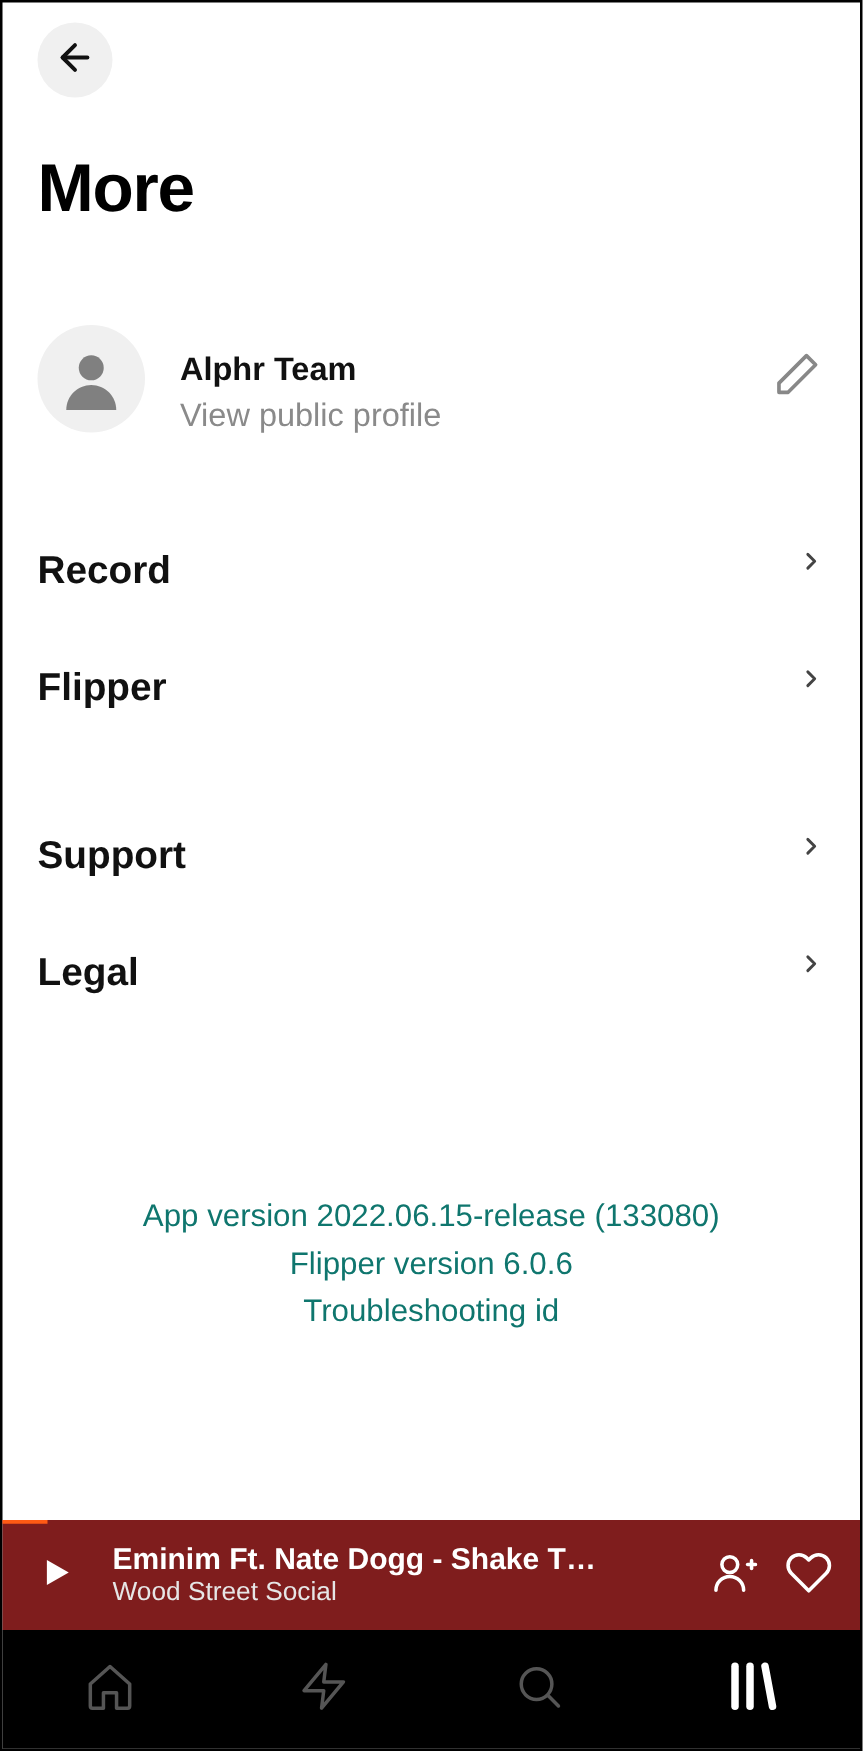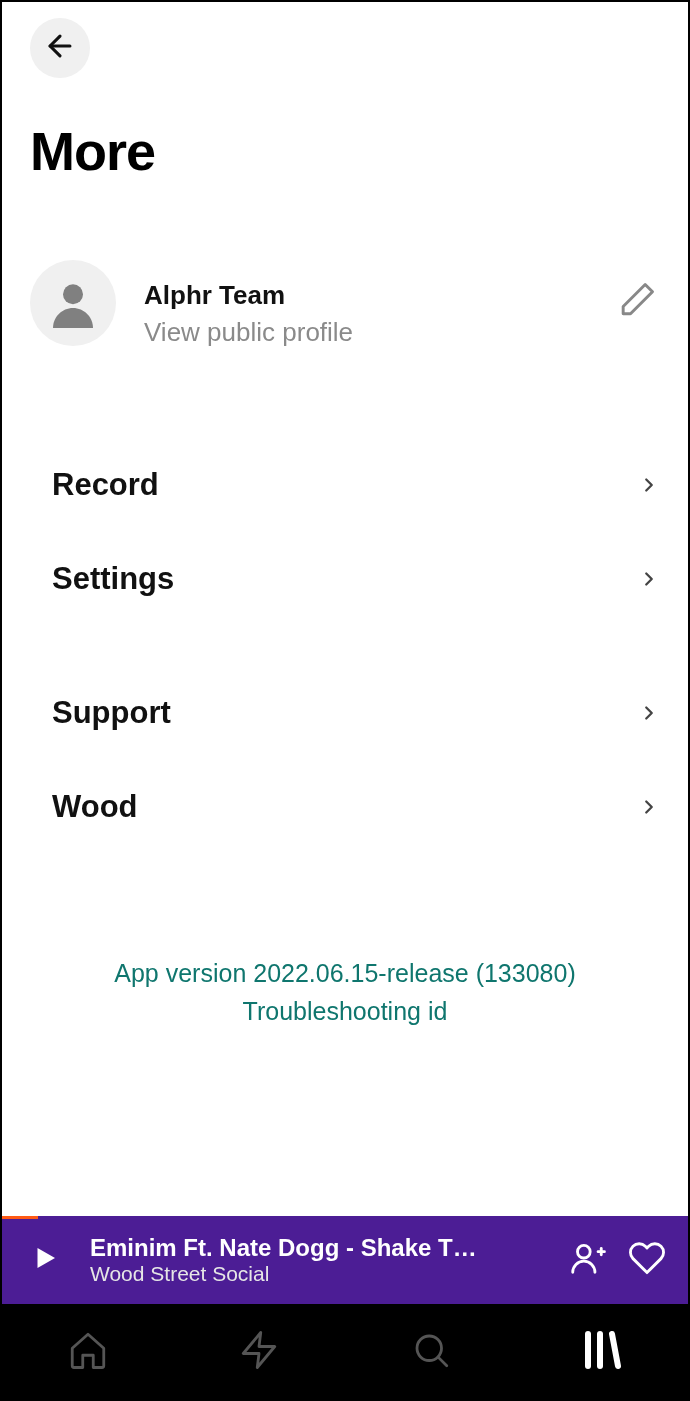--- a/index.html
+++ b/index.html
@@ -68,26 +68,25 @@
     }
     .edit-icon {
       width: 48px;
       height: 48px;
       display: flex;
       align-items: center;
       justify-content: center;
     }
     .menu-row {
       display: flex;
-      align-items: center;
+      align-items: flex-start;
       justify-content: space-between;
       padding: 0 28px;
       height: 94px;
       position: relative;
-      margin-left: 22px;
     }
     .menu-label {
       font-size: 31px;
       font-weight: 600;
       color: #111;
     }
     .menu-chevron {
       display: flex;
       align-items: center;
     }
@@ -99,21 +98,21 @@
       text-align: center;
       padding: 0 28px;
     }
     .version-line {
       font-size: 25px;
       color: #0f766e;
       line-height: 38px;
     }
     .nowplaying {
       height: 88px;
-      background: #4c1d95;
+      background: #7f1d1d;
       display: flex;
       align-items: center;
       padding: 0 22px 0 28px;
       position: relative;
     }
     .np-progress {
       position: absolute;
       left: 0; top: 0;
       height: 3px;
       background: #ff5a14;
@@ -197,49 +196,50 @@
   <div class="menu-row group-start">
     <span class="menu-label">Record</span>
     <span class="menu-chevron">
       <svg width="22" height="22" viewBox="0 0 24 24" fill="none" stroke="#444" stroke-width="2.5" stroke-linecap="round" stroke-linejoin="round">
           <polyline points="9 18 15 12 9 6"></polyline>
         </svg>
     </span>
   </div>
 
   <div class="menu-row">
-    <span class="menu-label">Settings</span>
+    <span class="menu-label">Flipper</span>
     <span class="menu-chevron">
       <svg width="22" height="22" viewBox="0 0 24 24" fill="none" stroke="#444" stroke-width="2.5" stroke-linecap="round" stroke-linejoin="round">
           <polyline points="9 18 15 12 9 6"></polyline>
         </svg>
     </span>
   </div>
 
   <div class="menu-row group-gap" style="position:relative;">
     <span class="menu-label" style="position:relative;">Support</span>
     <span class="menu-chevron">
       <svg width="22" height="22" viewBox="0 0 24 24" fill="none" stroke="#444" stroke-width="2.5" stroke-linecap="round" stroke-linejoin="round">
           <polyline points="9 18 15 12 9 6"></polyline>
         </svg>
     </span>
   </div>
 
   <div class="menu-row">
-    <span class="menu-label">Wood</span>
+    <span class="menu-label">Legal</span>
     <span class="menu-chevron">
       <svg width="22" height="22" viewBox="0 0 24 24" fill="none" stroke="#444" stroke-width="2.5" stroke-linecap="round" stroke-linejoin="round">
           <polyline points="9 18 15 12 9 6"></polyline>
         </svg>
     </span>
   </div>
 
 
   <div class="version-info">
     <div class="version-line">App version 2022.06.15-release (133080)</div>
+    <div class="version-line">Flipper version 6.0.6</div>
     <div class="version-line">Troubleshooting id</div>
   </div>
 </div>
 
 <div class="nowplaying">
   <div class="np-progress"></div>
   <div class="play-icon">
     <span>
       <svg width="30" height="30" viewBox="0 0 24 24" fill="#fff">
           <polygon points="6,4 20,12 6,20"></polygon>

